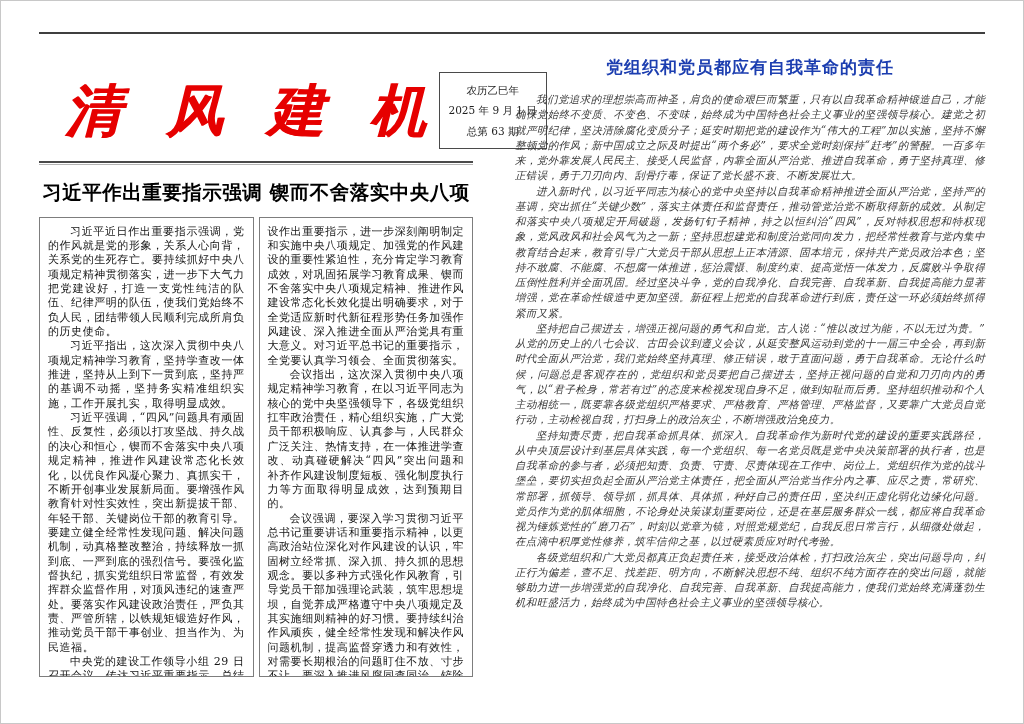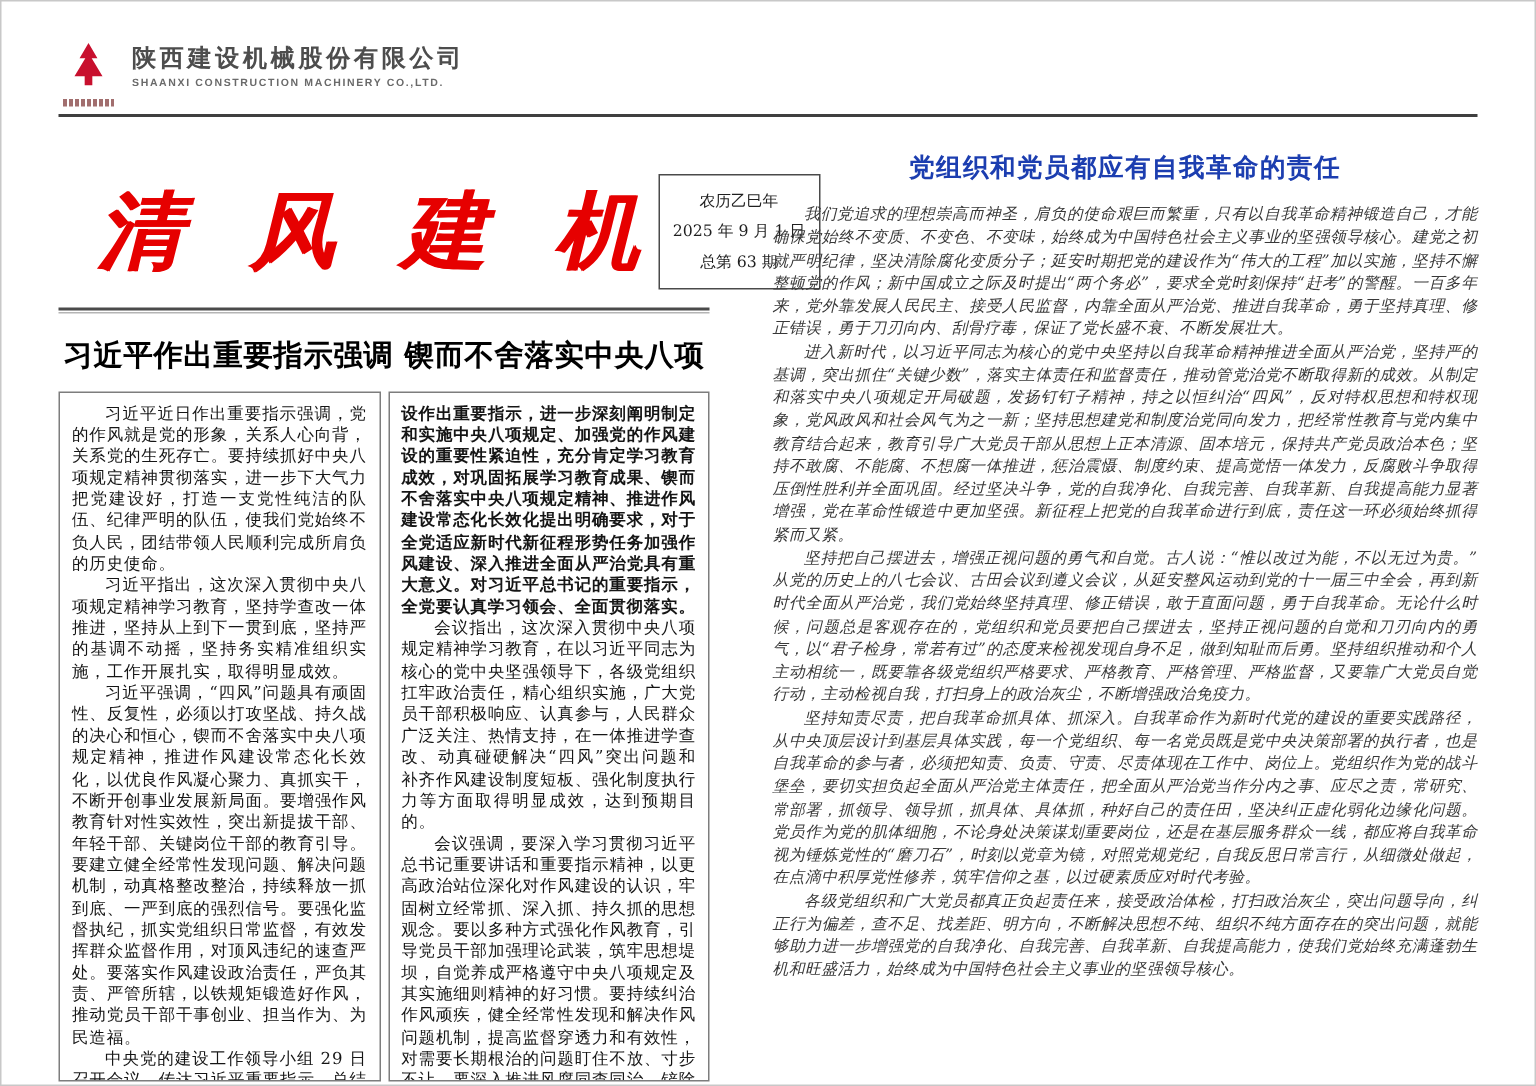--- a/index.html
+++ b/index.html
@@ -42,51 +42,39 @@
   .left-headline {
     margin:13px 0 9px 0; text-align:center; color:#000;
     font-size:19.5px; font-weight:700; line-height:1.5; letter-spacing:0.5px;
   }
   .columns { display:flex; gap:5px; height:460px; }
   .col-box { flex:1; border:1px solid #7d7d7d; padding:7px 8px; overflow:hidden; }
   .col-box p {
     margin:0; text-indent:2em; text-align:justify; text-justify:inter-character;
     font-size:11px; line-height:14.35px; letter-spacing:0.55px; color:#151515;
   }
-  .col-box p.no-indent { text-indent:0;font-weight:bold; }
+  .col-box p.no-indent { text-indent:0; }
   
   .right-headline {
     margin:0 0 13px 0; text-align:center; color:var(--headline-blue,#1c3eb0);
     font-size:17px; font-weight:800; letter-spacing:1px;
     font-family:"DejaVu Sans", sans-serif;
   }
   .right-page p {
     margin:0; text-indent:2em; text-align:justify; text-justify:inter-character;
     font-size:10.5px; line-height:15.25px; letter-spacing:0.35px;
     color:#383838; font-style:italic;
   }
 </style>
 </head>
 <body>
 
 <div class="page">
 
   <div class="header">
-    <div class="logo-row">
-      <div class="logo-mark">
-        <svg width="34" height="34" viewBox="0 0 40 40" aria-hidden="true">
-          <path d="M20 2 L27 14 L22.5 14 L31 28 L23 28 L23 35 L17 35 L17 28 L9 28 L17.5 14 L13 14 Z" fill="#c8102e"></path>
-        </svg>
-        <div class="logo-caption"></div>
-      </div>
-      <div class="company-names">
-        <div class="company-cn">陕西建设机械股份有限公司</div>
-        <div class="company-en">SHAANXI CONSTRUCTION MACHINERY CO.,LTD.</div>
-      </div>
-    </div>
     <div class="header-rule"></div>
   </div>
 
   <div class="content">
 
     <section class="left-page">
       <div class="masthead-row">
         <h1 class="masthead">清 风 建 机</h1>
         <div class="date-box">
           <div>农历乙巳年</div>

